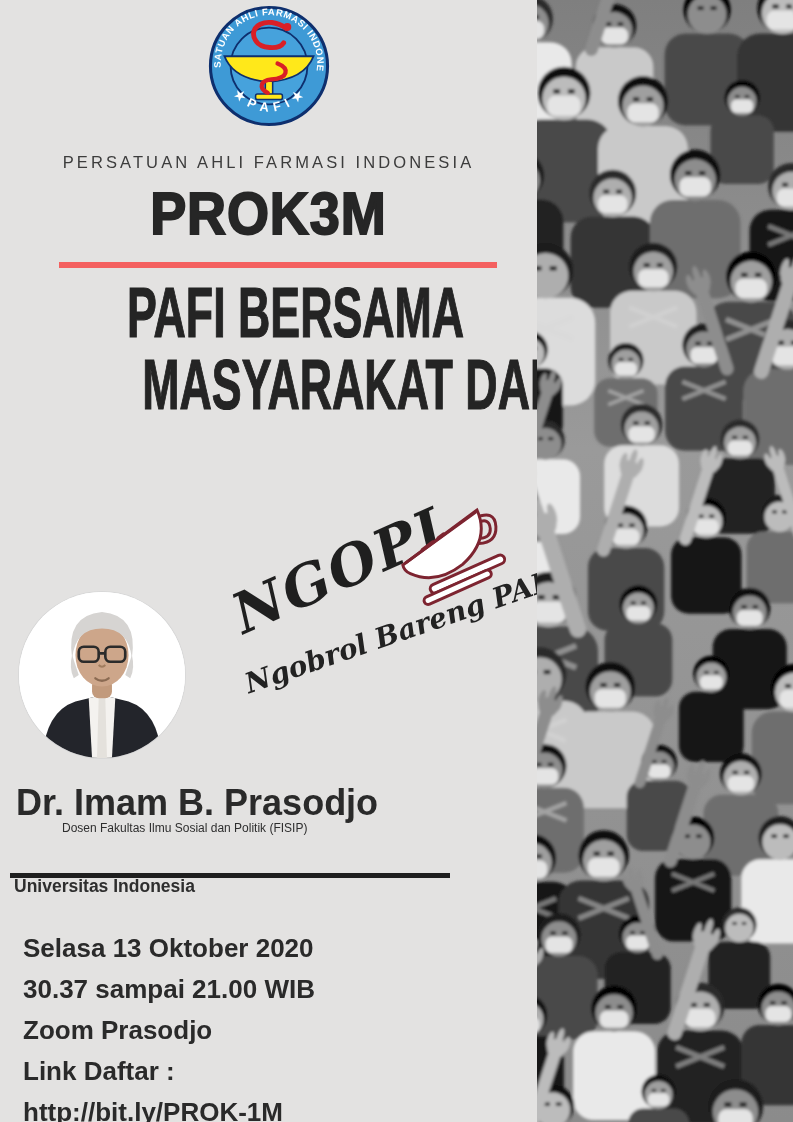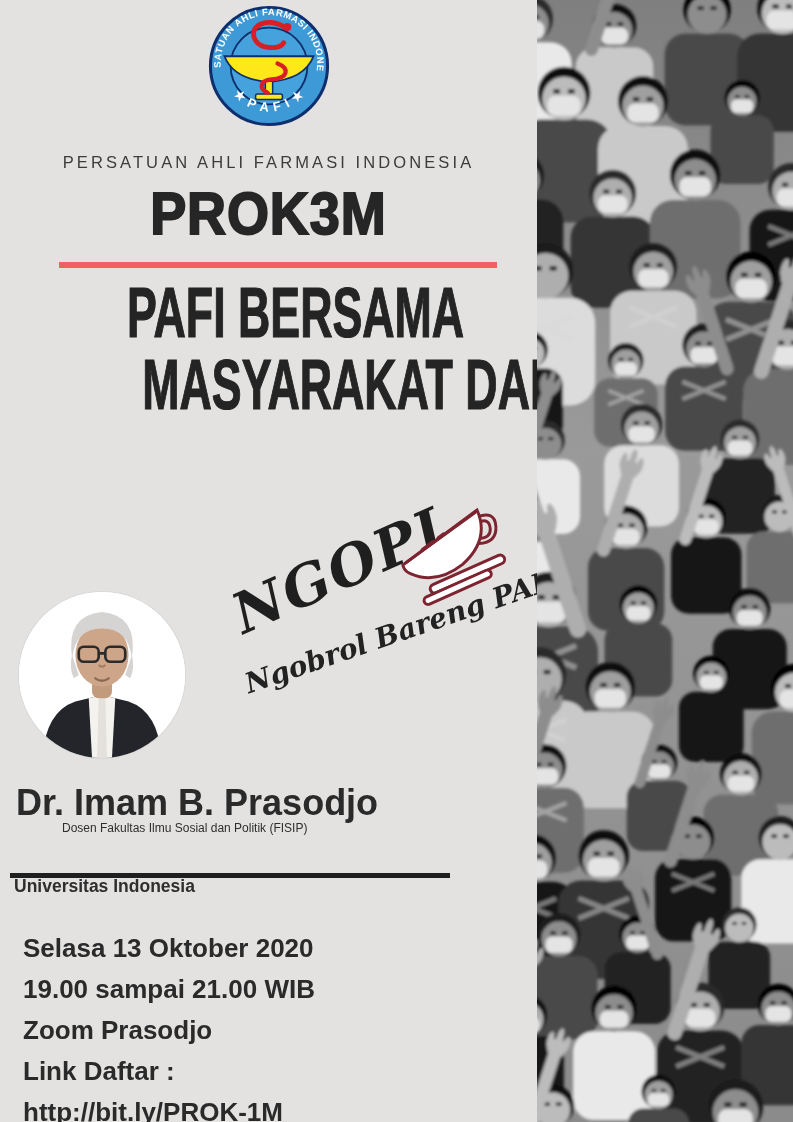--- a/index.html
+++ b/index.html
@@ -152,21 +152,21 @@
       <path d="M48,44 q2,2 4,0" fill="none" stroke="#a07c5e" stroke-width="1.2"></path>
     </svg>
   </div>
   <div class="speaker-name">Dr. Imam B. Prasodjo</div>
   <div class="speaker-role1">Dosen Fakultas Ilmu Sosial dan Politik (FISIP)</div>
   <div class="speaker-role2">Universitas Indonesia</div>
   <div class="dark-line"></div>
 
   <div class="details">
     <div>Selasa 13 Oktober 2020</div>
-    <div>19.00 sampai 21.00 WIB</div>
+    <div>30.37 sampai 21.00 WIB</div>
     <div>Zoom Prasodjo</div>
     <div>Link Daftar :</div>
     <div>http://bit.ly/PROK-1M</div>
   </div>
 
   <div class="photo-strip">
     <svg id="crowd" viewBox="0 0 256 1122" preserveAspectRatio="none">
       <defs>
         <linearGradient id="bgGrad" x1="0" y1="0" x2="0" y2="1">
           <stop offset="0" stop-color="#7f7f7f"></stop>

